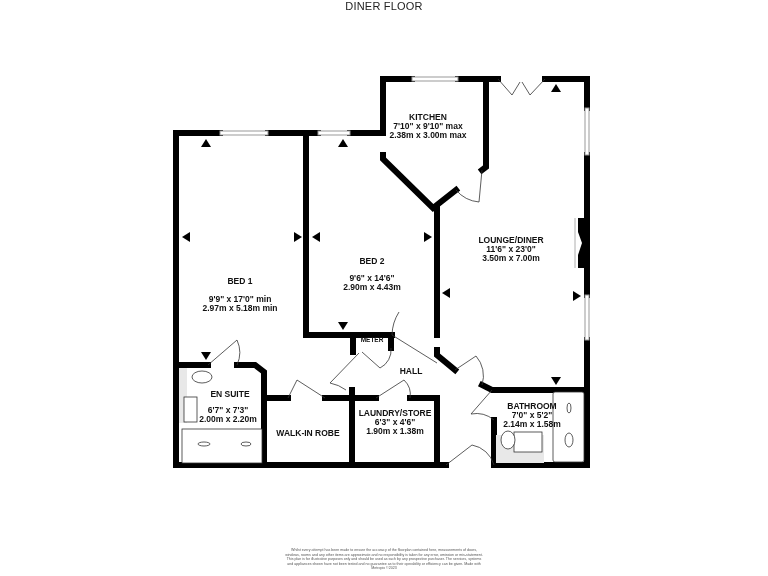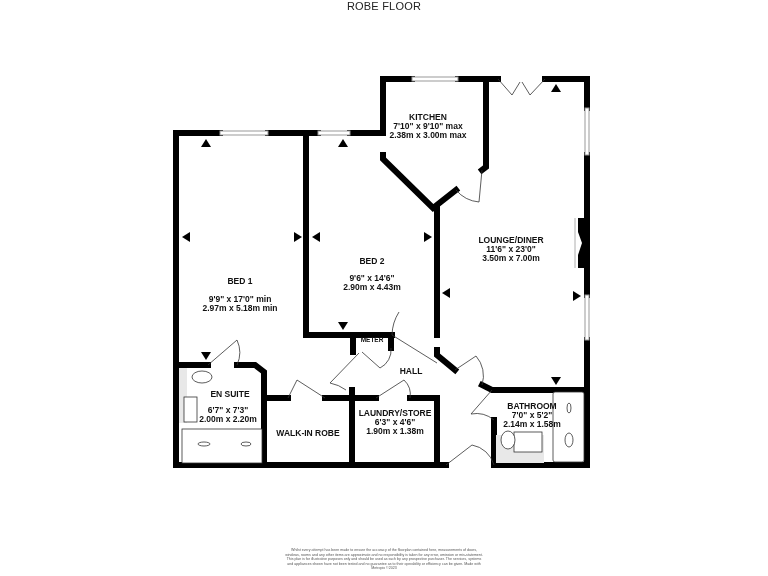--- a/index.html
+++ b/index.html
@@ -5,21 +5,21 @@
   html, body { margin:0; padding:0; background:#ffffff; }
   body { width:768px; height:576px; position:relative; overflow:hidden; font-family:"Liberation Sans", sans-serif; }
   .title { position:absolute; left:0; width:768px; top:0; text-align:center; font-size:11px; color:#222; letter-spacing:0.2px; }
   svg.plan { position:absolute; left:0; top:0; }
   .room-label { font-family:"Liberation Sans", sans-serif; font-weight:bold; fill:#111; }
   .disclaimer { position:absolute; left:284px; top:548px; width:200px; text-align:center; font-size:3.6px; line-height:4.6px; color:#555; }
 </style>
 </head>
 <body>
 
-<div class="title">ROBE FLOOR</div>
+<div class="title">DINER FLOOR</div>
 
 <svg class="plan" width="768" height="576" viewBox="0 0 768 576">
 
   <g fill="none" stroke="#000" stroke-width="6" stroke-linecap="square">
 
     <polyline points="176,465 176,133 220,133"></polyline>
     <line x1="268" y1="133" x2="318" y2="133"></line>
     <line x1="350" y1="133" x2="383" y2="133"></line>
 
     <polyline points="383,133 383,79 412,79"></polyline>

